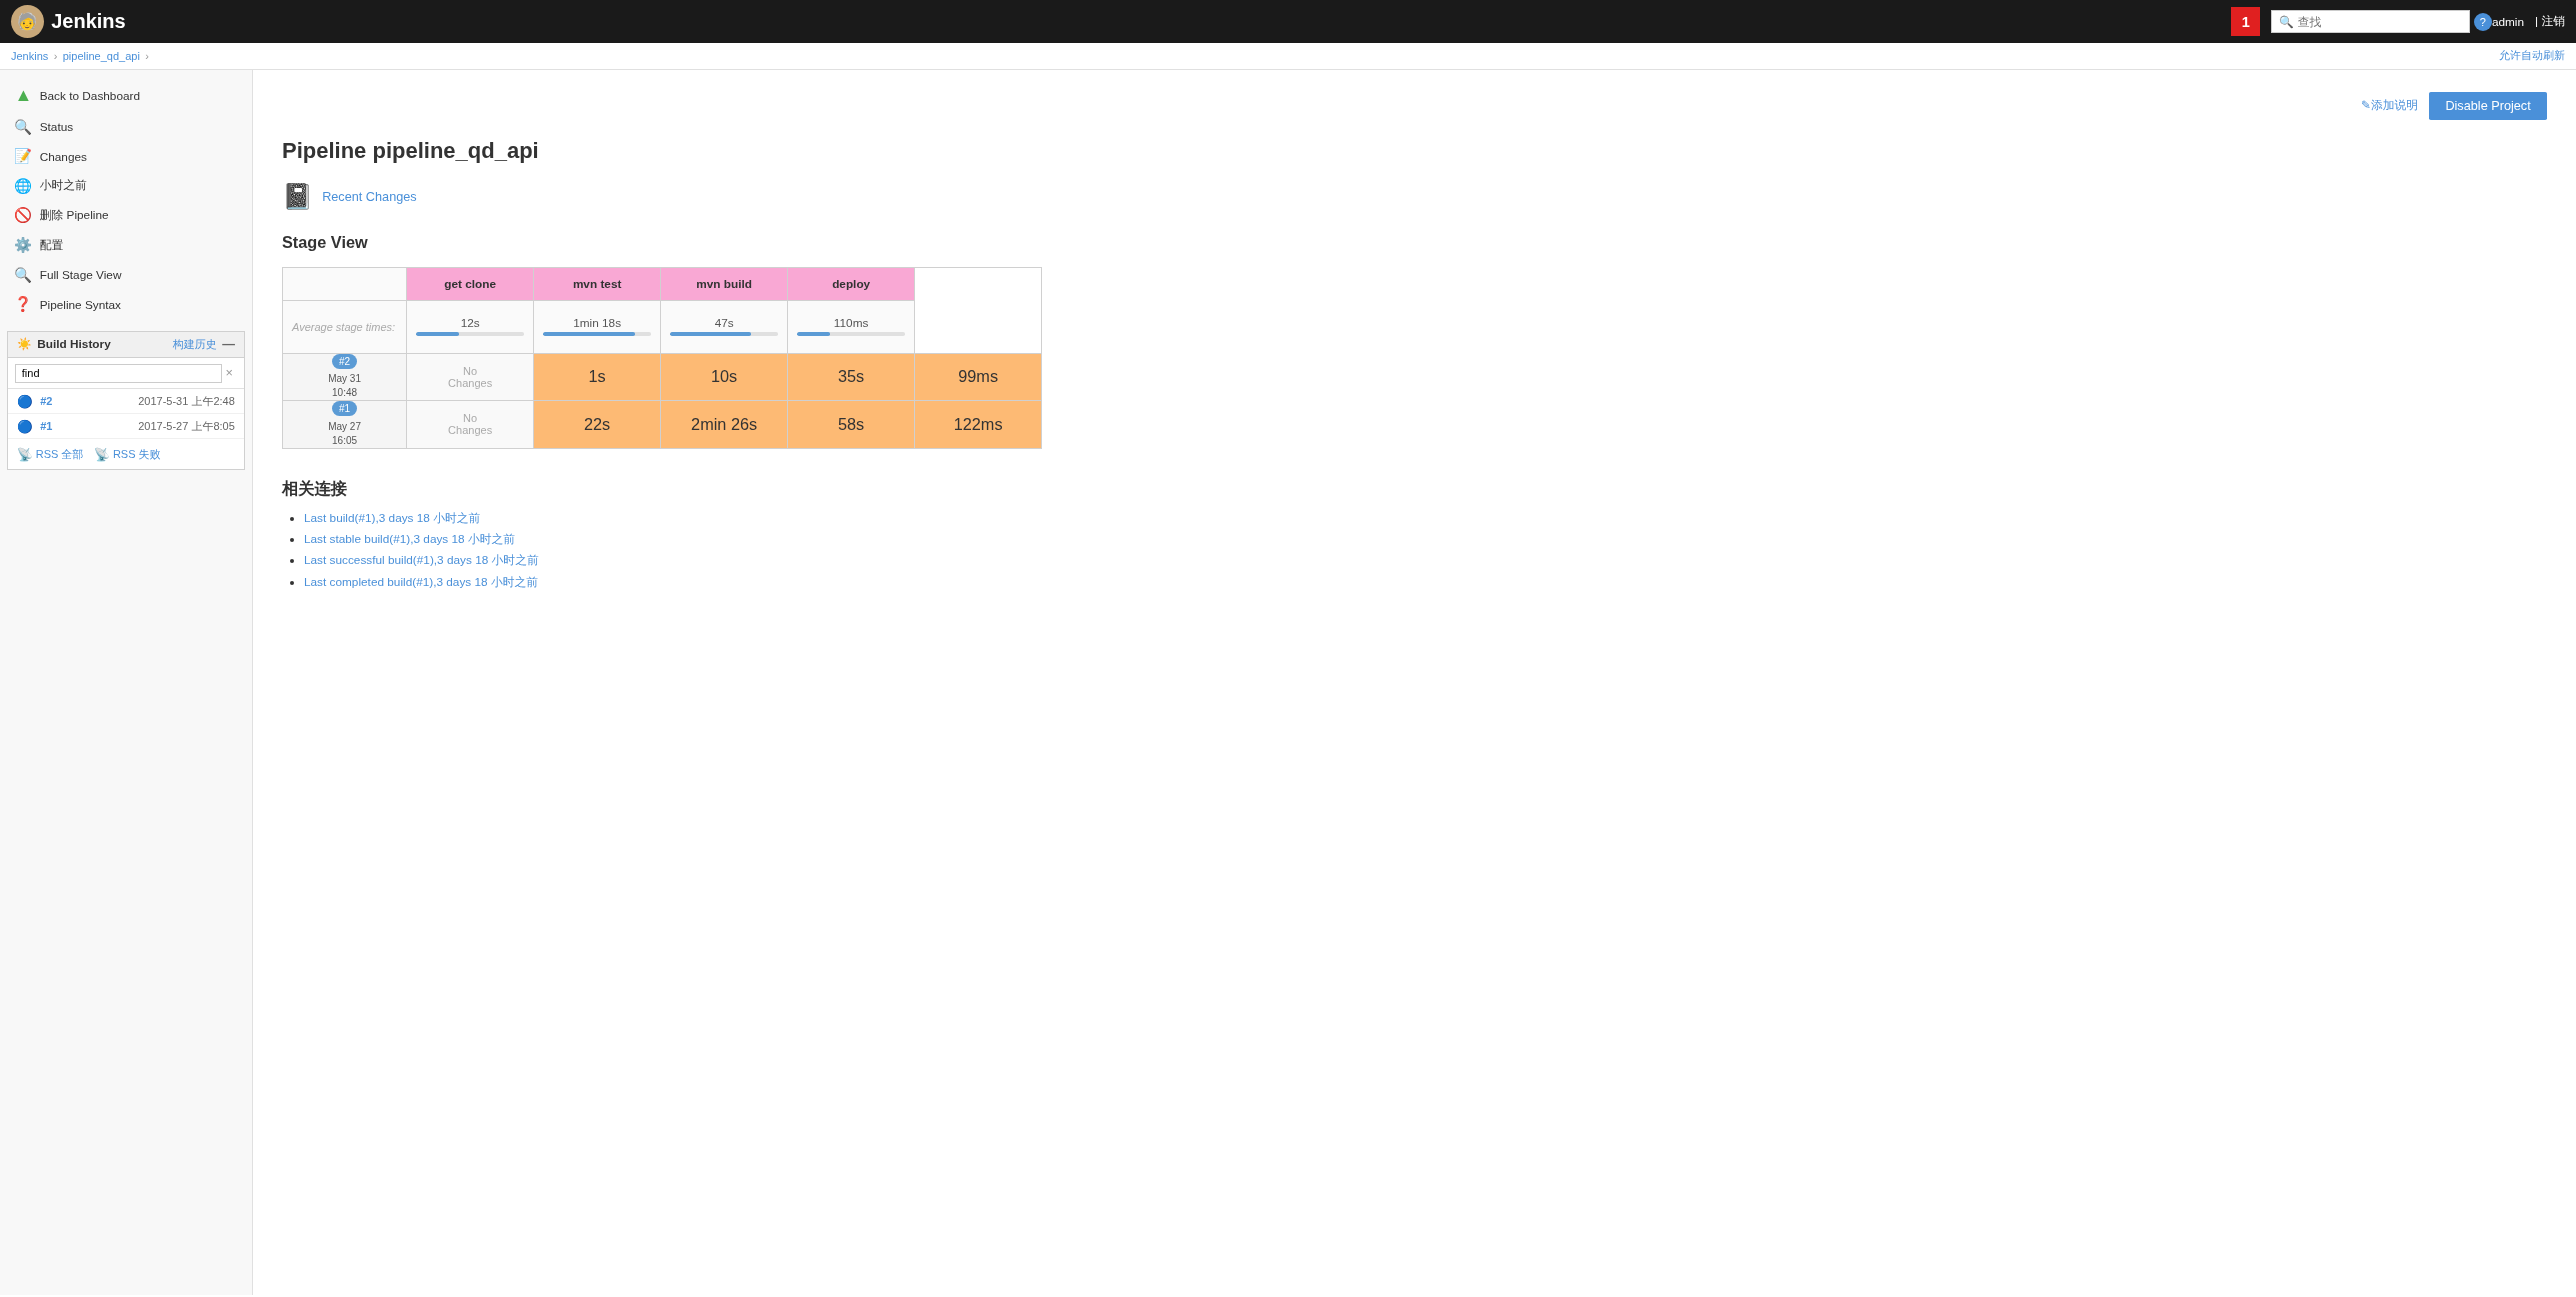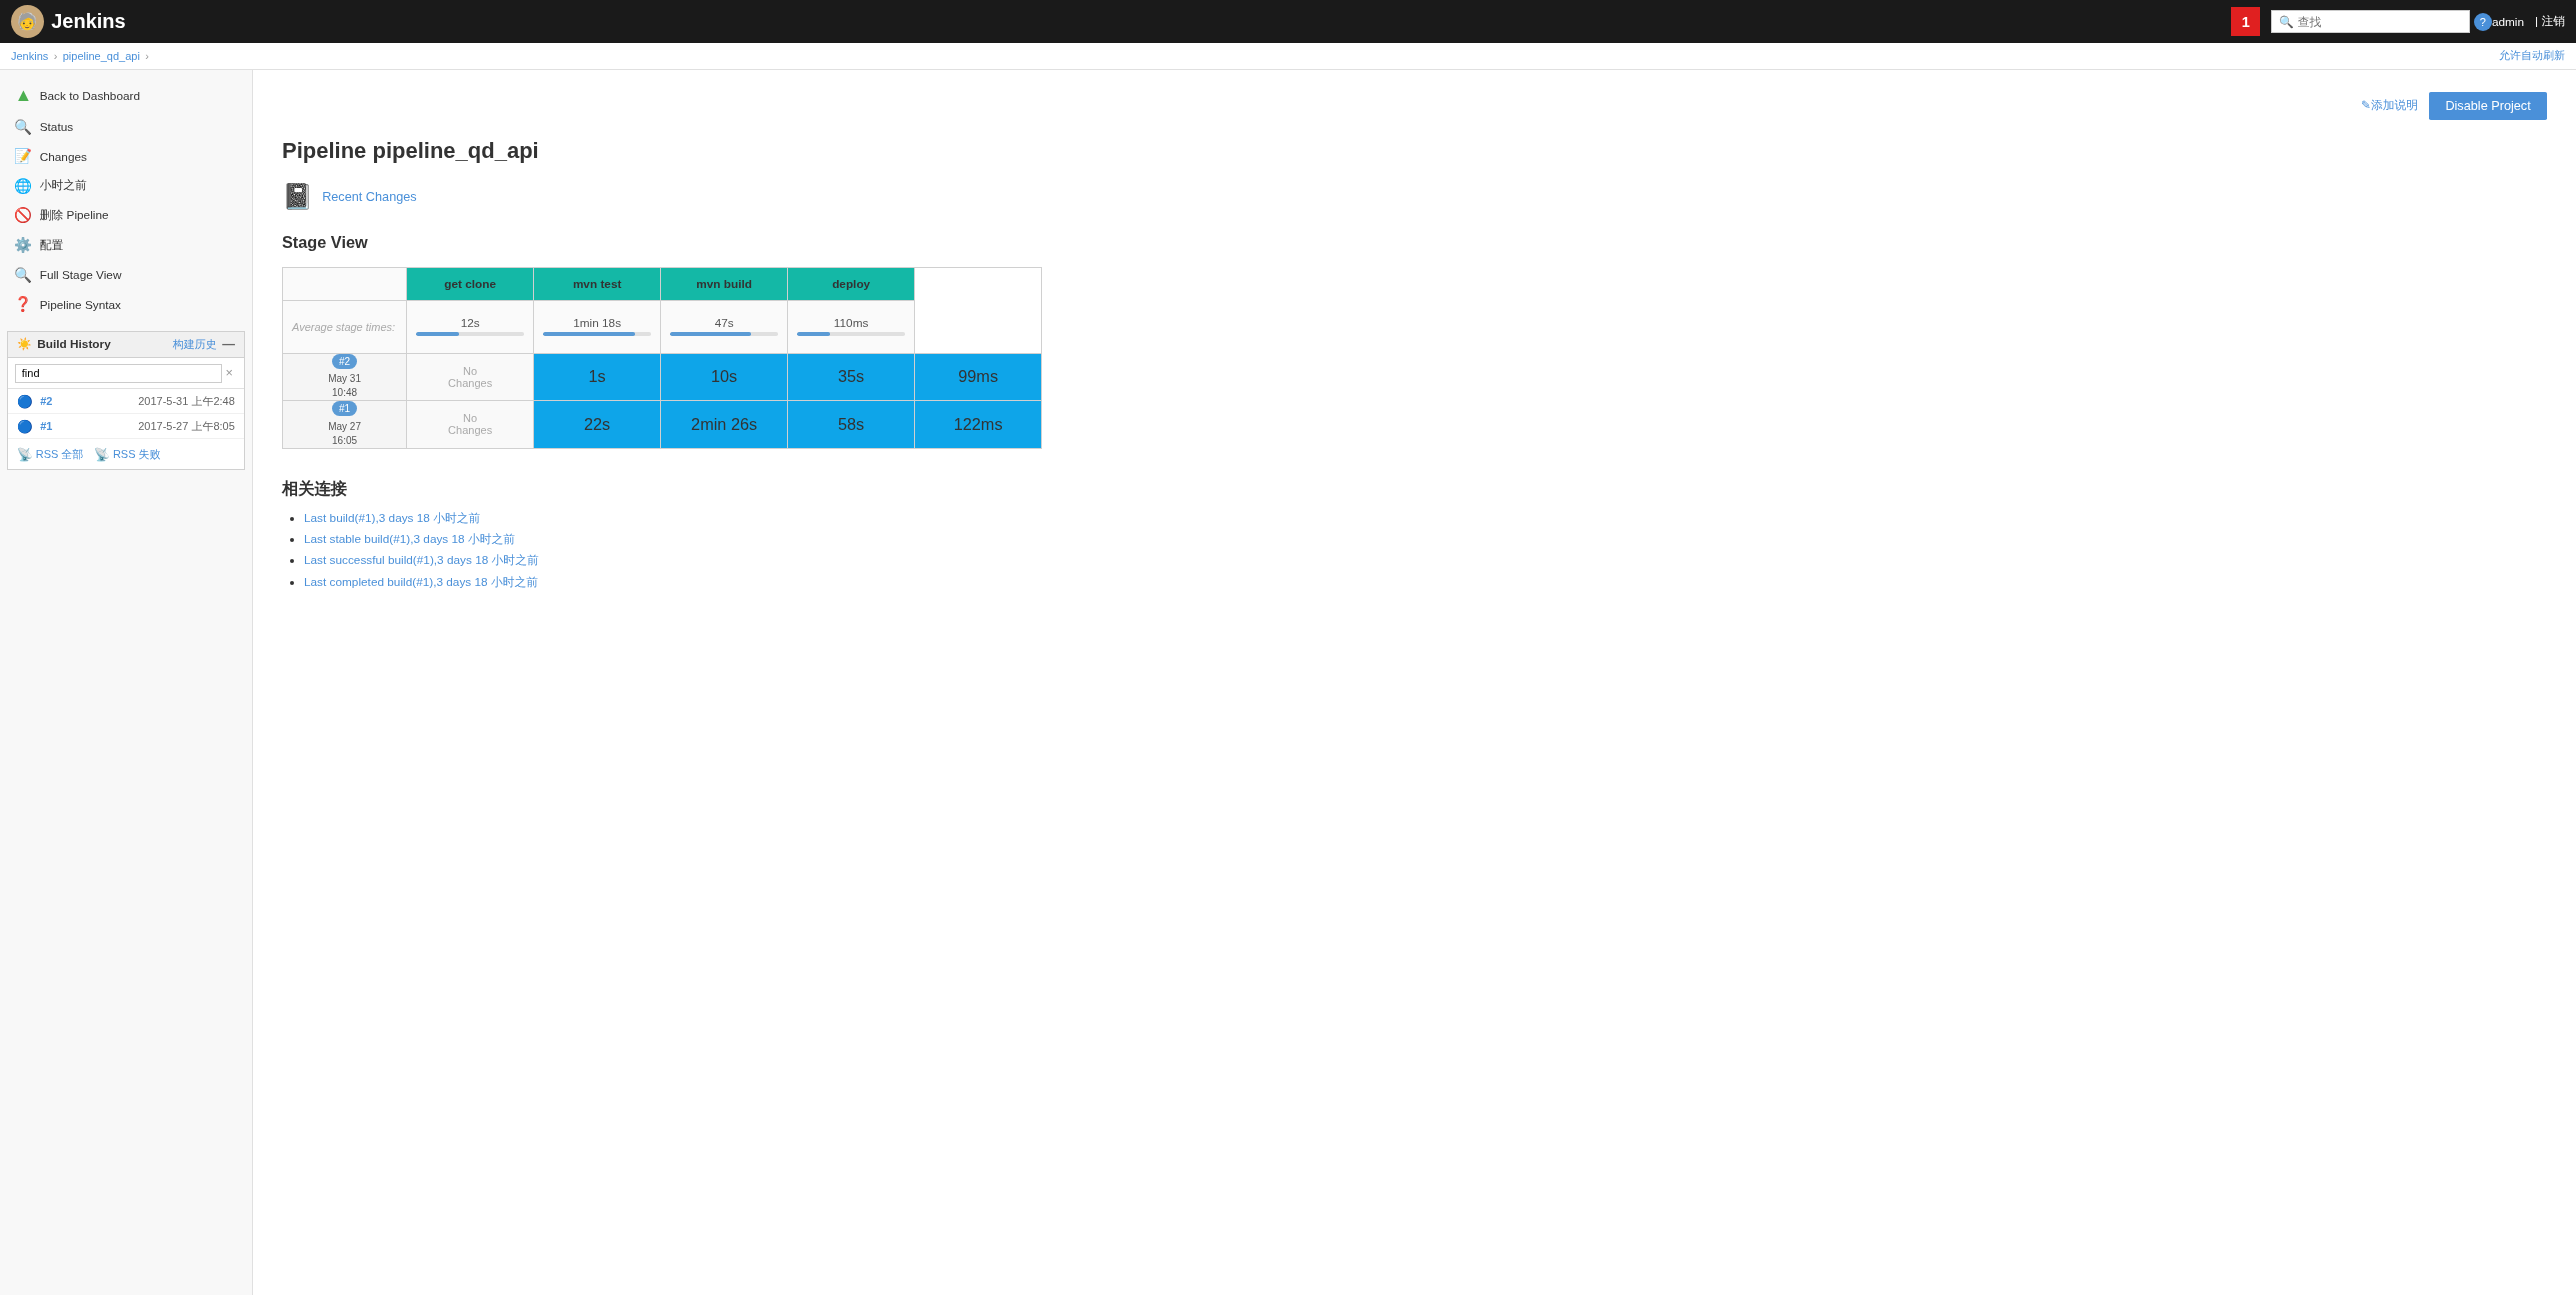--- a/index.html
+++ b/index.html
@@ -235,21 +235,21 @@
       font-weight: bold;
       margin-bottom: 14.5px;
       color: #333;
     }
     .stage-view-table {
       border-collapse: collapse;
       min-width: 543px;
       border: 0.9px solid #d0d0d0;
     }
     .stage-view-table th {
-      background: #14b8a6;
+      background: #f9a8d4;
       border: 0.9px solid #d0d0d0;
       padding: 9px 18px;
       text-align: center;
       font-size: 11.8px;
       color: #333;
       min-width: 127px;
     }
     .avg-row td {
       background: #fafafa;
       border: 0.9px solid #d0d0d0;
@@ -309,21 +309,21 @@
     }
     .no-changes-cell {
       background: #f9f9f9;
       text-align: center;
       color: #aaa;
       font-size: 11px;
       padding: 9px 7.2px;
       min-width: 72px;
     }
     .stage-cell {
-      background: #0ea5e9;
+      background: #fdba74;
       text-align: center;
       font-size: 16.3px;
       font-weight: normal;
       color: #333;
       padding: 22px 18px;
       min-width: 127px;
       vertical-align: middle;
     }
 
     

